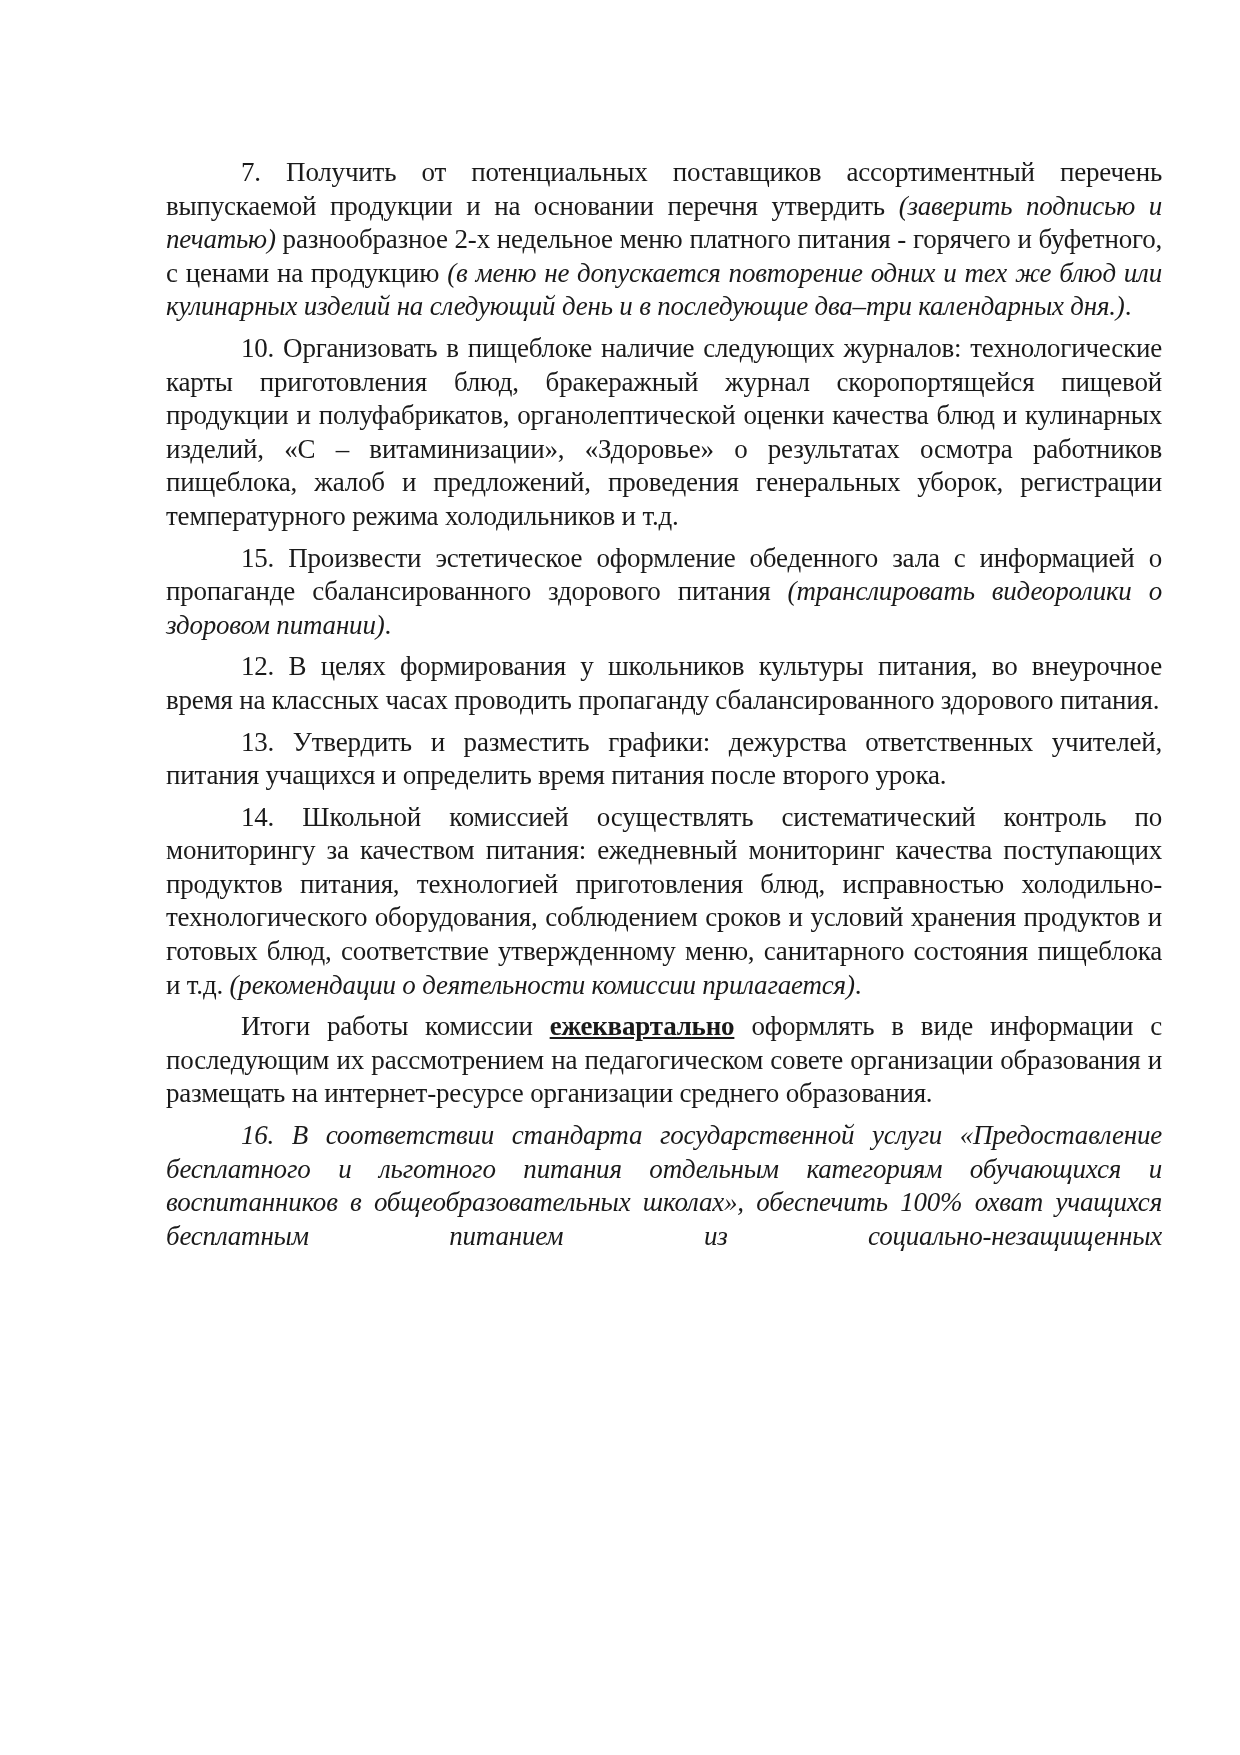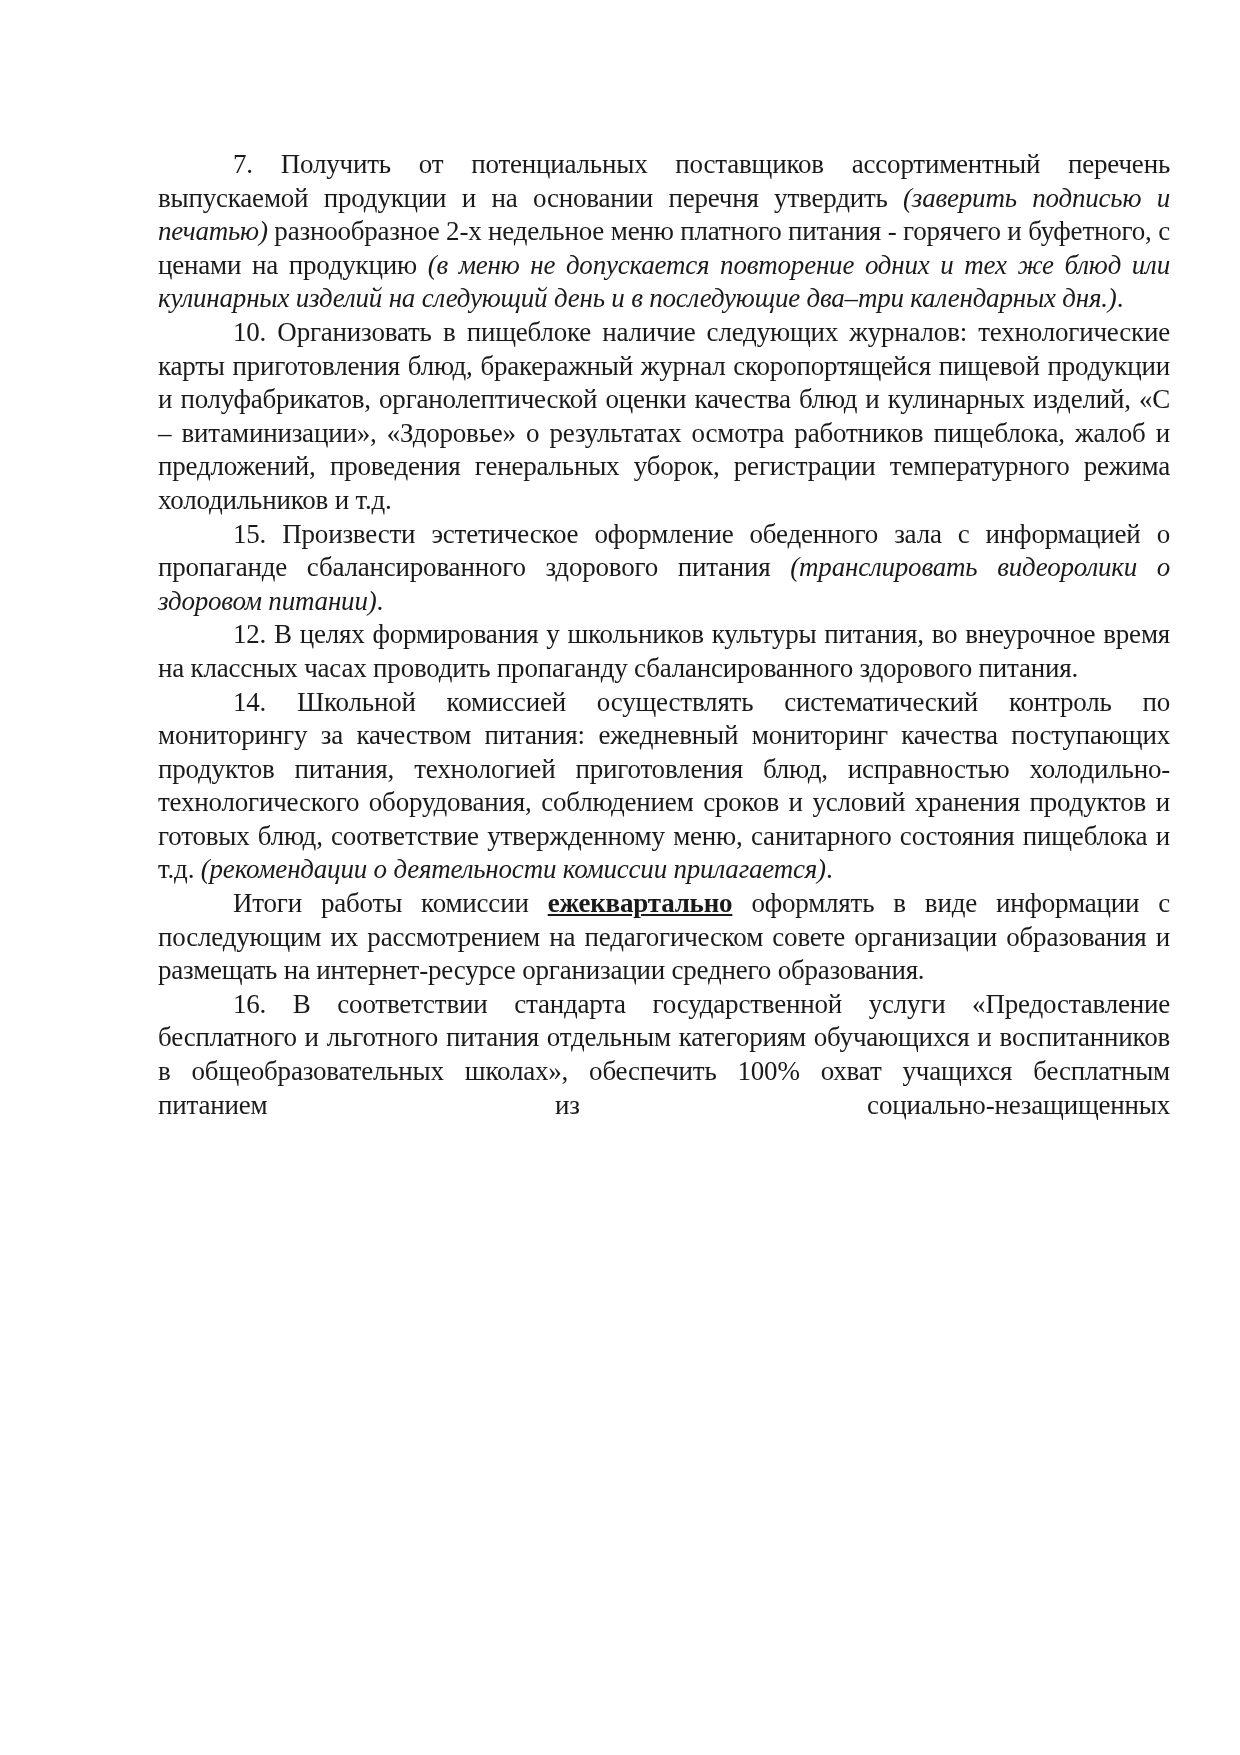--- a/index.html
+++ b/index.html
@@ -19,33 +19,34 @@
       top: 148px;
       width: 1012px;
       font-family: "Liberation Serif", "DejaVu Serif", serif;
       font-size: 27px;
       line-height: 33.6px;
       color: #1a1a1a;
       text-align: justify;
       letter-spacing: -0.2px;
     }
     .para {
-      margin: 0;
+      margin: 8px;
       text-indent: 75px;
       hyphens: none;
     }
     .para span.it {
       font-style: italic;
     }
     .para span.b {
       font-weight: bold;
       text-decoration: underline;
     }
     .last-line-justify {
       text-align-last: justify;
+      font-style: italic;
     }
   </style>
 </head>
 <body>
 
 <div class="page">
   <p class="para">
     <span>7.</span>
     <span>Получить от потенциальных поставщиков ассортиментный перечень выпускаемой продукции и на основании перечня утвердить </span><span class="it">(заверить подписью и печатью)</span><span> разнообразное 2-х недельное меню платного питания - горячего и буфетного, с ценами на продукцию </span><span class="it">(в меню не допускается повторение одних и тех же блюд или кулинарных изделий на следующий день и в последующие два–три календарных дня.)</span><span>.</span>
   </p>
@@ -60,20 +61,24 @@
   <p class="para">
     <span>15.</span>
     <span>Произвести эстетическое оформление обеденного зала с информацией о пропаганде сбалансированного здорового питания </span><span class="it">(транслировать видеоролики о здоровом питании)</span><span>.</span>
   </p>
 
   <p class="para">
     <span>12.</span>
     <span>В целях формирования у школьников культуры питания, во внеурочное время на классных часах проводить пропаганду сбалансированного здорового питания.</span>
   </p>
 
+  <p class="para">
+    <span>13.</span>
+    <span>Утвердить и разместить графики: дежурства ответственных учителей, питания учащихся и определить время питания после второго урока.</span>
+  </p>
 
   <p class="para">
     <span>14.</span>
     <span>Школьной комиссией осуществлять систематический контроль по мониторингу за качеством питания: ежедневный мониторинг качества поступающих продуктов питания, технологией приготовления блюд, исправностью холодильно-технологического оборудования, соблюдением сроков и условий хранения продуктов и готовых блюд, соответствие утвержденному меню, санитарного состояния пищеблока и т.д. </span><span class="it">(рекомендации о деятельности комиссии прилагается)</span><span>.</span>
   </p>
 
   <p class="para">
     <span>Итоги работы комиссии </span><span class="b">ежеквартально</span><span> оформлять в виде информации с последующим их рассмотрением на педагогическом совете организации образования и размещать на интернет-ресурсе организации среднего образования.</span>
   </p>
 

